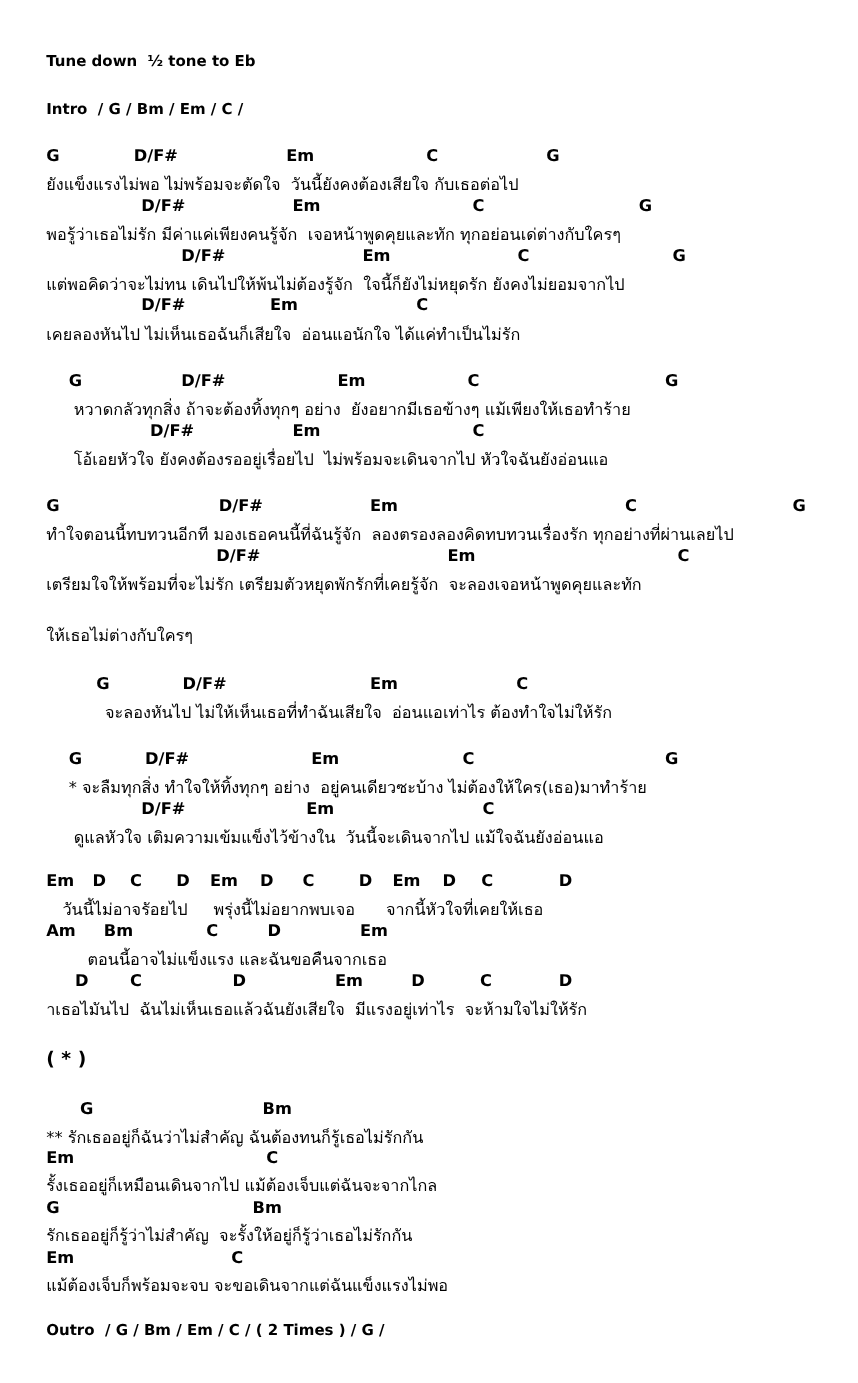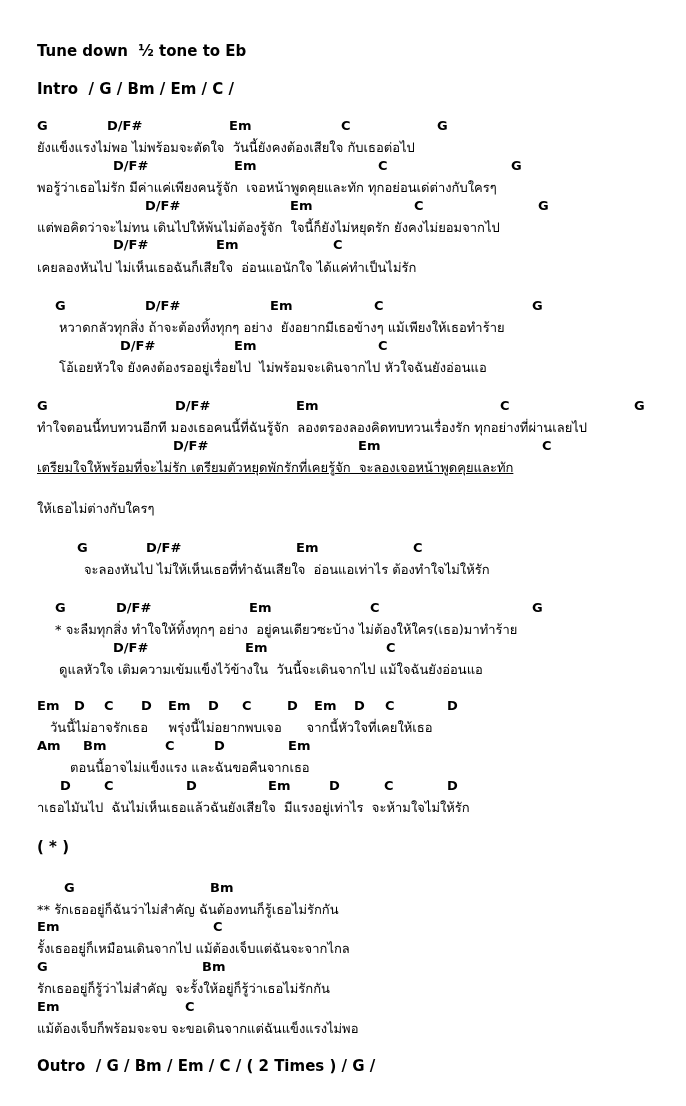--- a/index.html
+++ b/index.html
@@ -1,21 +1,21 @@
 <!DOCTYPE html>
 <html><head>
 <meta charset="utf-8">
 <style>
   html, body { margin:0; padding:0; background:#ffffff; }
   body { width:686px; height:1106px; position:relative; overflow:hidden;
          font-family:"DejaVu Sans", sans-serif; color:#000; }
   .line { position:absolute; left:0; white-space:nowrap; height:20px; }
   .chord { position:absolute; font-weight:bold; font-size:13px; top:0; }
   .lyric { position:absolute; font-size:13px; top:0; white-space:pre; }
-  .head { position:absolute; left:37px; font-weight:bold; font-size:15px; white-space:pre; }
+  .head { position:absolute; left:37px; font-weight:bold; font-size:12px; white-space:pre; }
 </style>
 </head>
 <body>
 
 <div class="head" style="top:42px;">Tune down  ½ tone to Eb</div>
 <div class="head" style="top:80px;">Intro  / G / Bm / Em / C /</div>
 
 <div id="song">
     <div class="line" style="top: 118px;">
       <span class="chord" style="left: 37px;">G</span>
@@ -80,21 +80,21 @@
     </div>
     <div class="line" style="top: 417px;">
       <span class="lyric" style="left: 37px;">ทำใจตอนนี้ทบทวนอีกที มองเธอคนนี้ที่ฉันรู้จัก  ลองตรองลองคิดทบทวนเรื่องรัก ทุกอย่างที่ผ่านเลยไป</span>
     </div>
     <div class="line" style="top: 438px;">
       <span class="chord" style="left: 173px;">D/F#</span>
       <span class="chord" style="left: 358px;">Em</span>
       <span class="chord" style="left: 542px;">C</span>
     </div>
     <div class="line" style="top: 457px;">
-      <span class="lyric" style="left: 37px; text-decoration: underline;">เตรียมใจให้พร้อมที่จะไม่รัก เตรียมตัวหยุดพักรักที่เคยรู้จัก  จะลองเจอหน้าพูดคุยและทัก</span>
+      <span class="lyric" style="left: 37px;">เตรียมใจให้พร้อมที่จะไม่รัก เตรียมตัวหยุดพักรักที่เคยรู้จัก  จะลองเจอหน้าพูดคุยและทัก</span>
     </div>
     <div class="line" style="top: 498px;">
       <span class="lyric" style="left: 37px;">ให้เธอไม่ต่างกับใครๆ</span>
     </div>
     <div class="line" style="top: 540px;">
       <span class="chord" style="left: 77px;">G</span>
       <span class="chord" style="left: 146px;">D/F#</span>
       <span class="chord" style="left: 296px;">Em</span>
       <span class="chord" style="left: 413px;">C</span>
     </div>
@@ -127,21 +127,21 @@
       <span class="chord" style="left: 168px;">Em</span>
       <span class="chord" style="left: 208px;">D</span>
       <span class="chord" style="left: 242px;">C</span>
       <span class="chord" style="left: 287px;">D</span>
       <span class="chord" style="left: 314px;">Em</span>
       <span class="chord" style="left: 354px;">D</span>
       <span class="chord" style="left: 385px;">C</span>
       <span class="chord" style="left: 447px;">D</span>
     </div>
     <div class="line" style="top: 717px;">
-      <span class="lyric" style="left: 50px;">วันนี้ไม่อาจรักเธอ     พรุ่งนี้ไม่อยากพบเจอ      จากนี้หัวใจที่เคยให้เธอ</span>
+      <span class="lyric" style="left: 50px;">วันนี้ไม่อาจรัอยไป     พรุ่งนี้ไม่อยากพบเจอ      จากนี้หัวใจที่เคยให้เธอ</span>
     </div>
     <div class="line" style="top: 738px;">
       <span class="chord" style="left: 37px;">Am</span>
       <span class="chord" style="left: 83px;">Bm</span>
       <span class="chord" style="left: 165px;">C</span>
       <span class="chord" style="left: 214px;">D</span>
       <span class="chord" style="left: 288px;">Em</span>
     </div>
     <div class="line" style="top: 757px;">
       <span class="lyric" style="left: 70px;">ตอนนี้อาจไม่แข็งแรง และฉันขอคืนจากเธอ</span>

